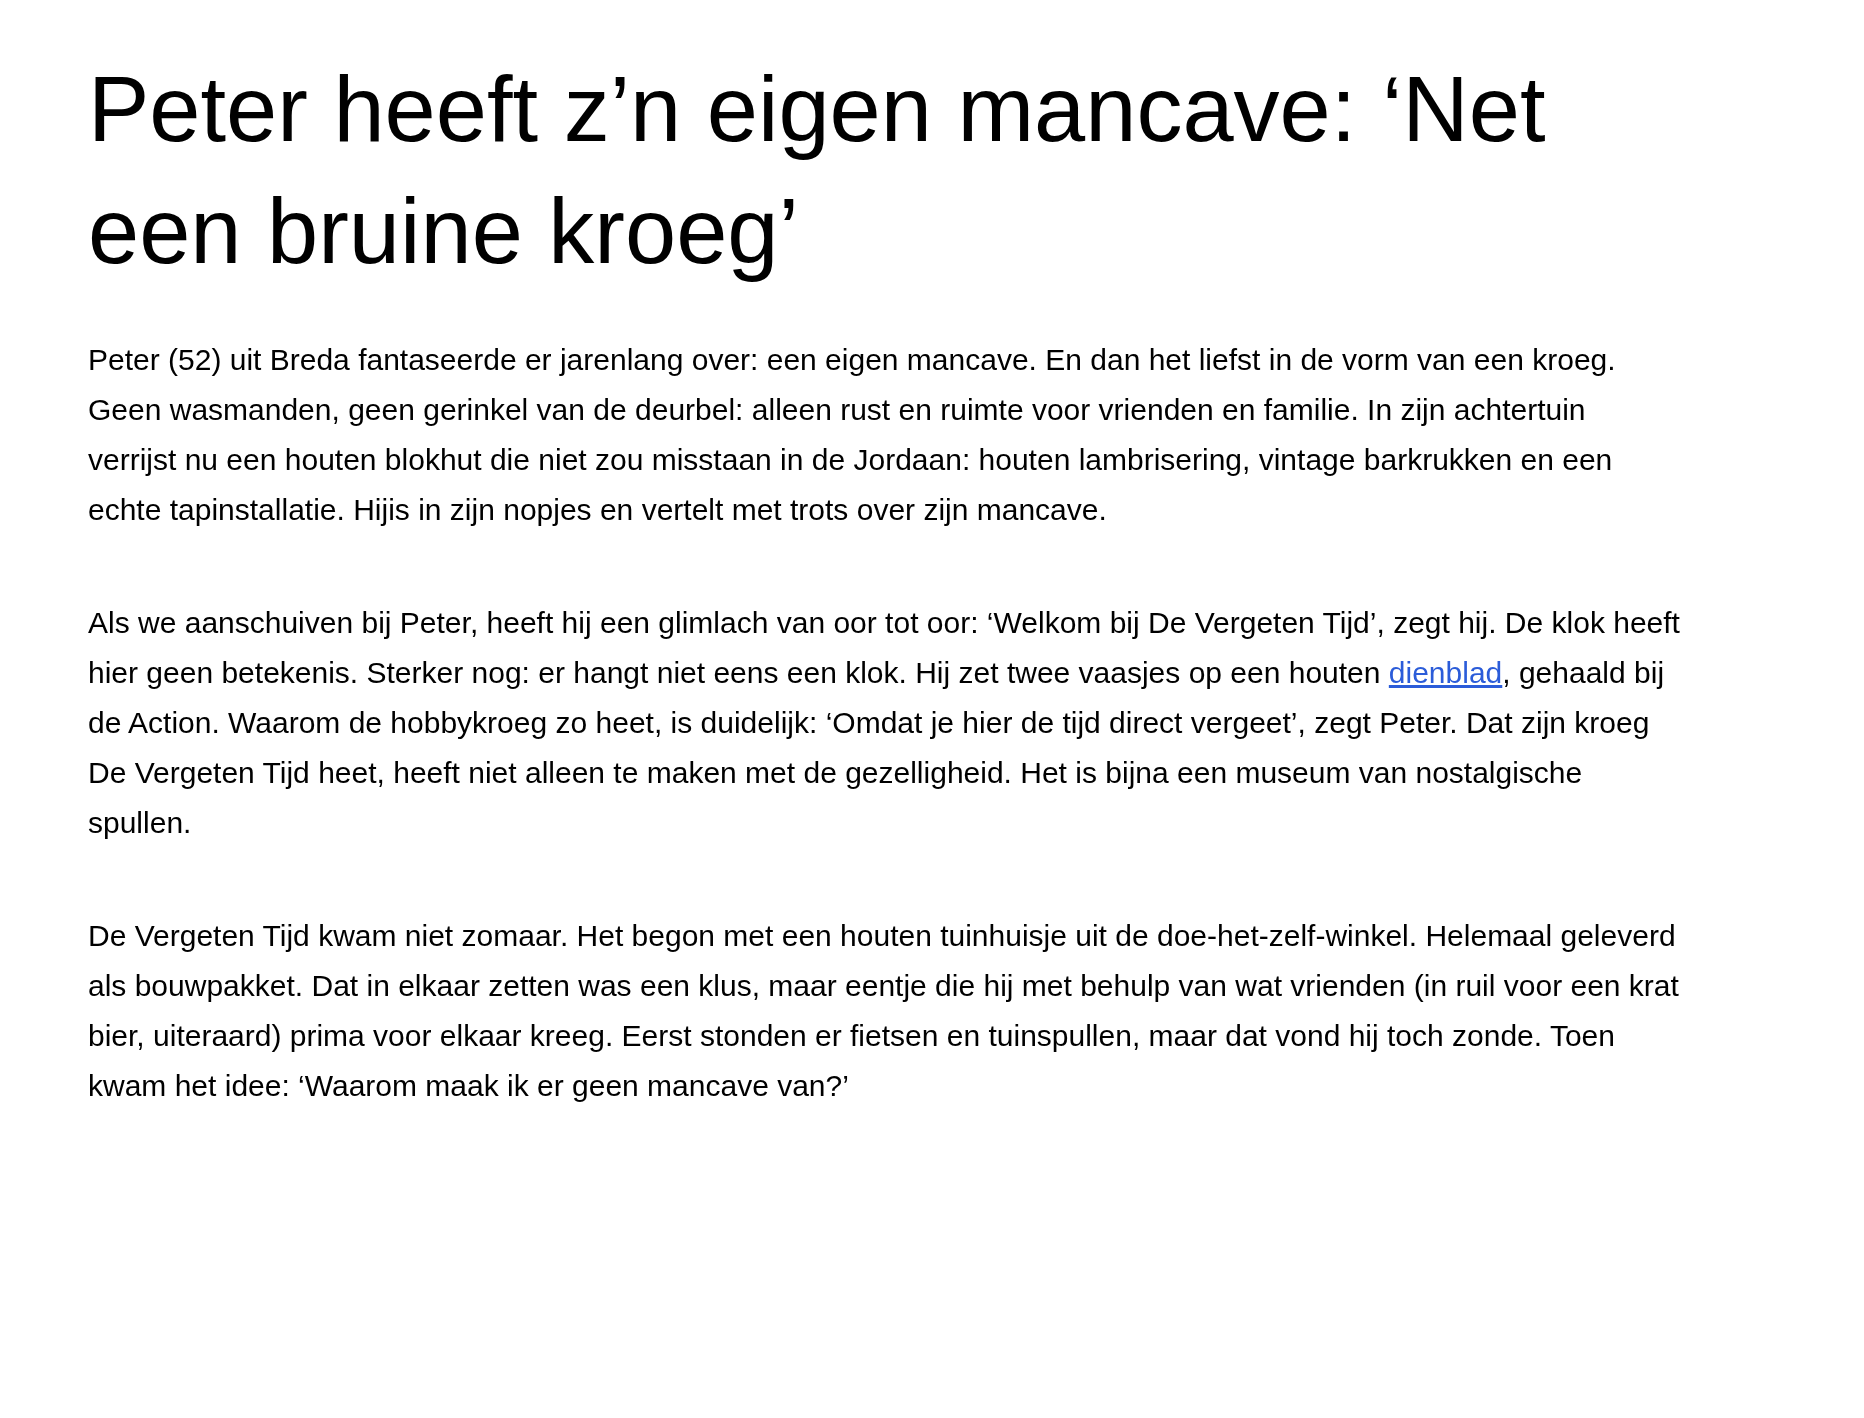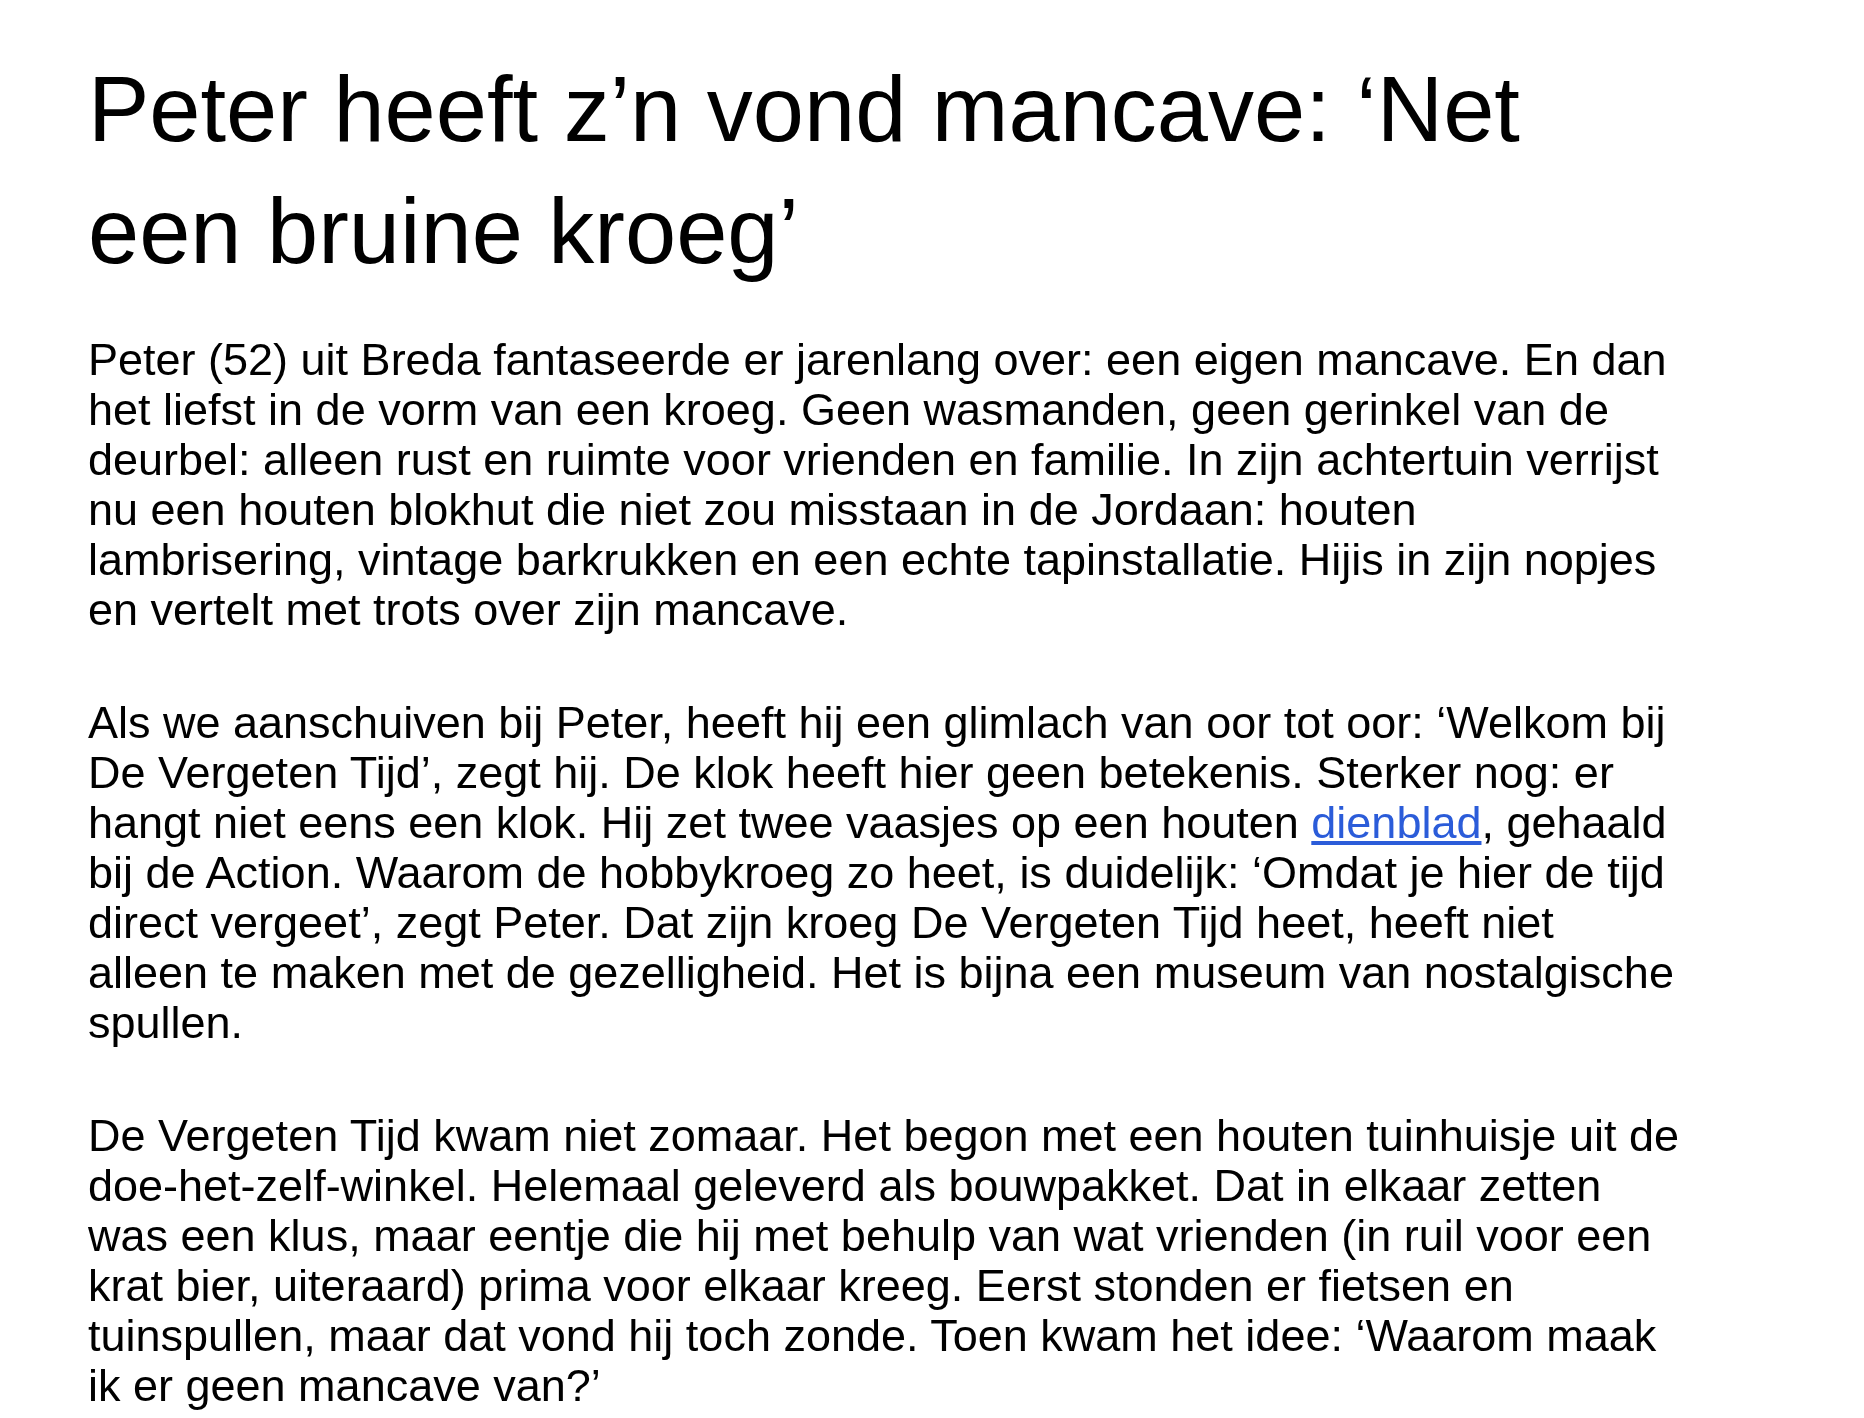--- a/index.html
+++ b/index.html
@@ -25,39 +25,39 @@
     font-weight: 400;
     margin: 0 0 43px 0;
   }
   h2.section-heading {
     font-size: 56px;
     line-height: 66px;
     font-weight: 400;
     margin: 80px 0 30px 0;
   }
   p.body-text {
-    font-size: 45px;
+    font-size: 30px;
     line-height: 50px;
     font-weight: 400;
     margin: 0 0 63px 0;
   }
   p.body-text:last-of-type {
     margin-bottom: 0;
   }
   a.inline-link {
     color: var(--link-color, #2b5cd9);
     cursor: pointer;
   }
 </style>
 </head>
 <body style="background: rgb(255, 255, 255); color: rgb(0, 0, 0);">
 
 <main class="page">
 
-  <h1 class="article-title">Peter heeft z’n vond mancave: ‘Net een bruine kroeg’</h1>
+  <h1 class="article-title">Peter heeft z’n eigen mancave: ‘Net een bruine kroeg’</h1>
 
   <p class="body-text">Peter (52) uit Breda fantaseerde er jarenlang over: een eigen mancave. En dan het liefst in de vorm van een kroeg. Geen wasmanden, geen gerinkel van de deurbel: alleen rust en ruimte voor vrienden en familie. In zijn achtertuin verrijst nu een houten blokhut die niet zou misstaan in de Jordaan: houten lambrisering, vintage barkrukken en een echte tapinstallatie. Hijis in zijn nopjes en vertelt met trots over zijn mancave.</p>
 
 
   <p class="body-text"><span>Als we aanschuiven bij Peter, heeft hij een glimlach van oor tot oor: ‘Welkom bij De Vergeten Tijd’, zegt hij. De klok heeft hier geen betekenis. Sterker nog: er hangt niet eens een klok. Hij zet twee vaasjes op een houten </span><a class="inline-link" href="#">dienblad</a><span>, gehaald bij de Action. Waarom de hobbykroeg zo heet, is duidelijk: ‘Omdat je hier de tijd direct vergeet’, zegt Peter. Dat zijn kroeg De Vergeten Tijd heet, heeft niet alleen te maken met de gezelligheid. Het is bijna een museum van nostalgische spullen.</span></p>
 
   <p class="body-text">De Vergeten Tijd kwam niet zomaar. Het begon met een houten tuinhuisje uit de doe-het-zelf-winkel. Helemaal geleverd als bouwpakket. Dat in elkaar zetten was een klus, maar eentje die hij met behulp van wat vrienden (in ruil voor een krat bier, uiteraard) prima voor elkaar kreeg. Eerst stonden er fietsen en tuinspullen, maar dat vond hij toch zonde. Toen kwam het idee: ‘Waarom maak ik er geen mancave van?’</p>
 
 </main>
 

